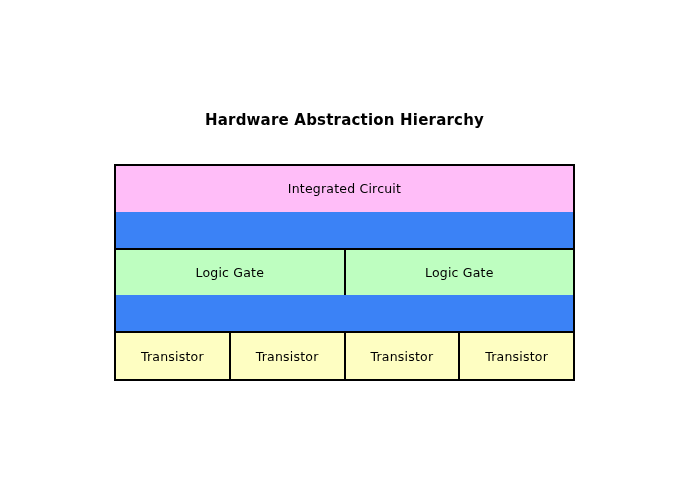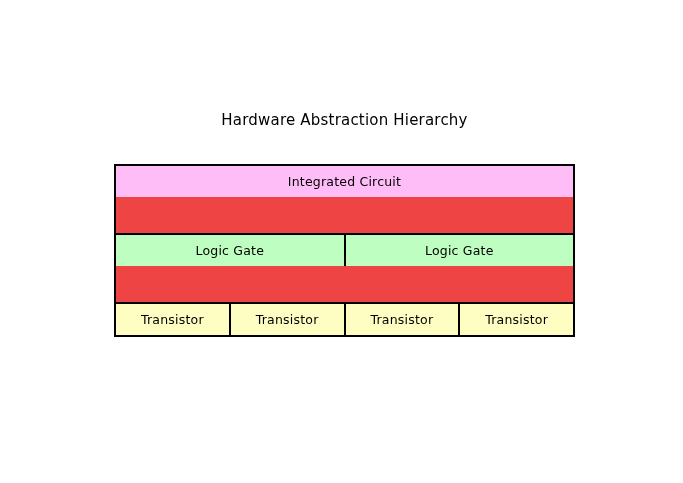--- a/index.html
+++ b/index.html
@@ -16,35 +16,35 @@
     color: #000000;
     overflow: hidden;
   }
   .diagram-title {
     position: absolute;
     left: 114px;
     top: 111px;
     width: 461px;
     text-align: center;
     font-size: 15px;
-    font-weight: 400;
+    font-weight: 700;
     letter-spacing: 0.2px;
     color: #000000;
   }
   .hierarchy-box {
     position: absolute;
     left: 114px;
     top: 164px;
     width: 461px;
-    height: 173px;
+    height: 217px;
     border: 2px solid #000000;
     box-sizing: border-box;
     display: flex;
     flex-direction: column;
-    background: #ef4444;
+    background: #3b82f6;
   }
   .level-row {
     display: flex;
     flex: 1 1 0;
     min-height: 0;
   }
   .level-row + .level-row {
     border-top: 2px solid #000000;
     margin-top: 36px;
   }

